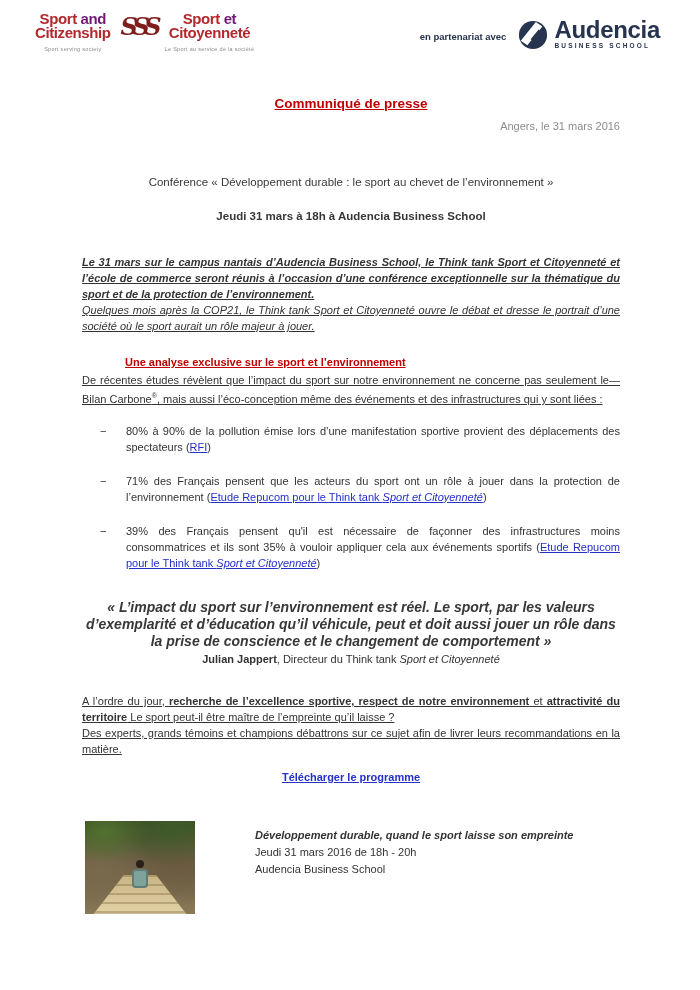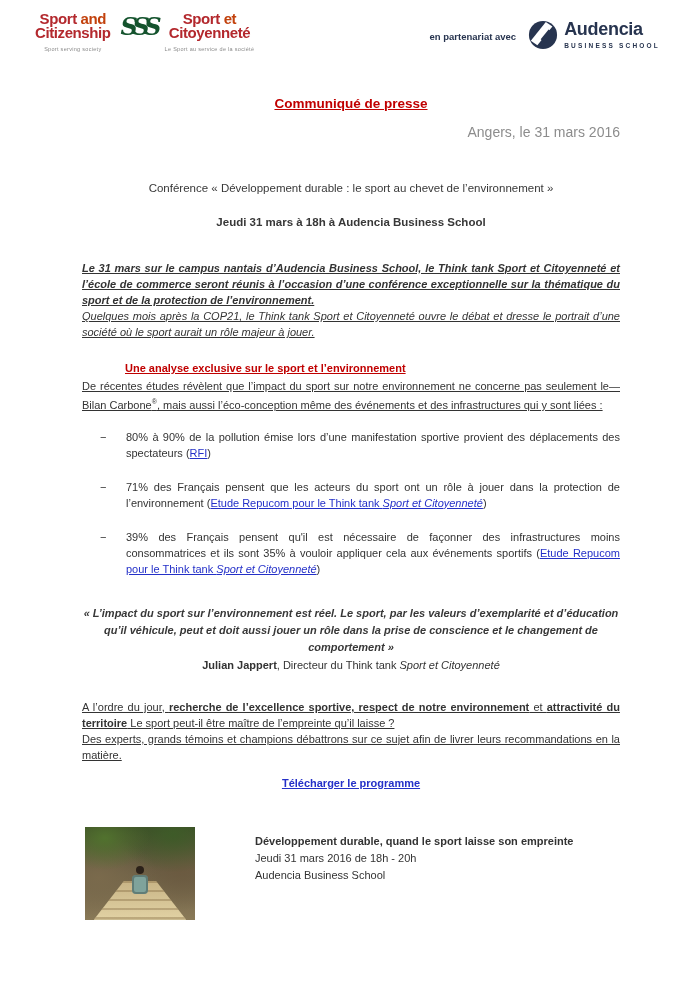--- a/index.html
+++ b/index.html
@@ -10,39 +10,39 @@
     color:#333333; font-size:11px; line-height:16px;
     overflow:hidden;
   }
 
   
   .header { display:flex; justify-content:space-between; align-items:flex-start;
             padding:12px 40px 0 35px; height:60px; }
   .logo-left { display:flex; align-items:flex-start; gap:8px; }
   .logo-text { line-height:14px; font-weight:bold; font-size:15px; letter-spacing:-0.4px; text-align:center; }
   .logo-text .w-red { color:#b3282d; }
-  .logo-text .w-gray { color:#c2410c; }
+  .logo-text .w-gray { color:#701a75; }
   .logo-tagline { font-weight:normal; font-size:5.5px; color:#8a8a8a; letter-spacing:0.3px; margin-top:2px; }
   .sss-mark { font-family:"DejaVu Serif", serif; font-style:italic; font-weight:bold;
-              color:#14532d; font-size:24px; letter-spacing:-5px; line-height:26px;
+              color:#7f1d1d; font-size:24px; letter-spacing:-5px; line-height:26px;
               margin:2px 6px 0 2px; width:30px; display:inline-block; }
   .partner-group { display:flex; align-items:center; gap:12px; margin-top:8px; }
   .partner-label { font-size:9.5px; font-weight:bold; color:#27344f; }
   .audencia { display:flex; align-items:center; gap:6px; }
-  .audencia-words .aud-name { font-size:18px; font-weight:bold; color:#27344f; line-height:17px; letter-spacing:-0.3px; }
+  .audencia-words .aud-name { font-size:24px; font-weight:bold; color:#27344f; line-height:17px; letter-spacing:-0.3px; }
   .audencia-words .aud-sub  { font-size:6.5px; font-weight:bold; color:#27344f; letter-spacing:2.2px; }
 
   
   .content { margin:0 80px 0 82px; }
   .justify { text-align:justify;text-decoration:underline; }
 
   .pr-title { margin-top:36px; text-align:center; color:#c00000; font-weight:bold;
               font-size:13.5px; }
   .pr-title span { text-decoration:underline; }
-  .dateline { margin-top:12px; text-align:right; color:#8c8c8c; font-size:14px; }
+  .dateline { margin-top:6px; text-align:right; color:#8c8c8c; font-size:11px; }
 
   .conf-title { margin-top:40px; text-align:center; font-weight:normal; font-size:11.5px; color:#383838; }
   .conf-subtitle { margin-top:18px; text-align:center; font-weight:bold; font-size:11.5px; color:#383838; }
 
   .intro { margin-top:30px; }
   .intro .lead { font-weight:bold; font-style:italic; }
   .intro .follow { font-style:italic; }
 
   .section-heading { margin-top:20px; color:#c00000; font-weight:bold; }
   .section-heading span { text-decoration:underline;padding-left:43px; }
@@ -54,21 +54,21 @@
   .bold { font-weight:bold; }
   .italic { font-style:italic; }
 
   .bullets { margin-top:16px; padding-left:18px; }
   .bullet-item { display:flex; margin-bottom:18px; }
   .bullet-item:last-child { margin-bottom:0; }
   .bullet-marker { width:26px; flex:0 0 26px; }
   .bullet-text { flex:1; text-align:justify; }
 
   .quote { margin-top:28px; text-align:center; font-weight:bold; font-style:italic;
-           font-size:11px; line-height:17px; color:#383838; }
+           font-size:14px; line-height:17px; color:#383838; }
   .quote-attribution { text-align:center; margin-top:1px; font-style:normal; font-weight:normal; color:#333; }
 
   .agenda { margin-top:26px; }
   .download-line { text-align:center; margin-top:12px; }
   .download-line .link { font-weight:bold; }
 
   
   .event-card { margin:36px 0 0 85px; display:flex; gap:60px; }
   .event-photo { width:110px; height:93px; flex:0 0 110px; position:relative; overflow:hidden;
     background-image:
@@ -83,21 +83,21 @@
     background:
       repeating-linear-gradient(180deg, rgba(120,95,55,0.35) 0 2px, rgba(0,0,0,0) 2px 9px),
       linear-gradient(180deg, #c8b486, #e2d2a4);
   }
   .photo-person { position:absolute; left:50%; top:42%; transform:translateX(-50%); width:18px; height:30px; }
   .photo-person .head { width:8px; height:8px; border-radius:50%; background:#2b2119; margin:0 auto; }
   .photo-person .body { width:16px; height:19px; border-radius:4px; background:#7fa39b; margin:1px auto 0;
                         box-shadow: inset 0 0 0 2px rgba(60,80,75,0.45); }
 
   .event-info { padding-top:6px; }
-  .event-title { font-weight:bold; }
+  .event-title { font-weight:bold; font-style:italic; }
   .event-line { margin-top:1px; }
 </style>
 </head>
 <body>
 
 <div class="header">
   <div class="logo-left">
     <div class="logo-text">
       <div>
         <span class="w-red">Sport</span>

